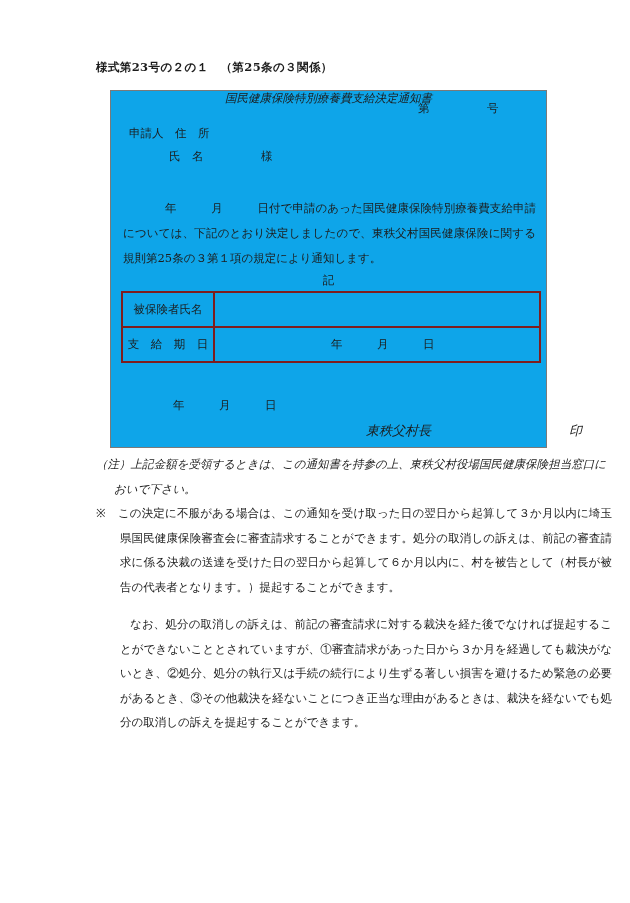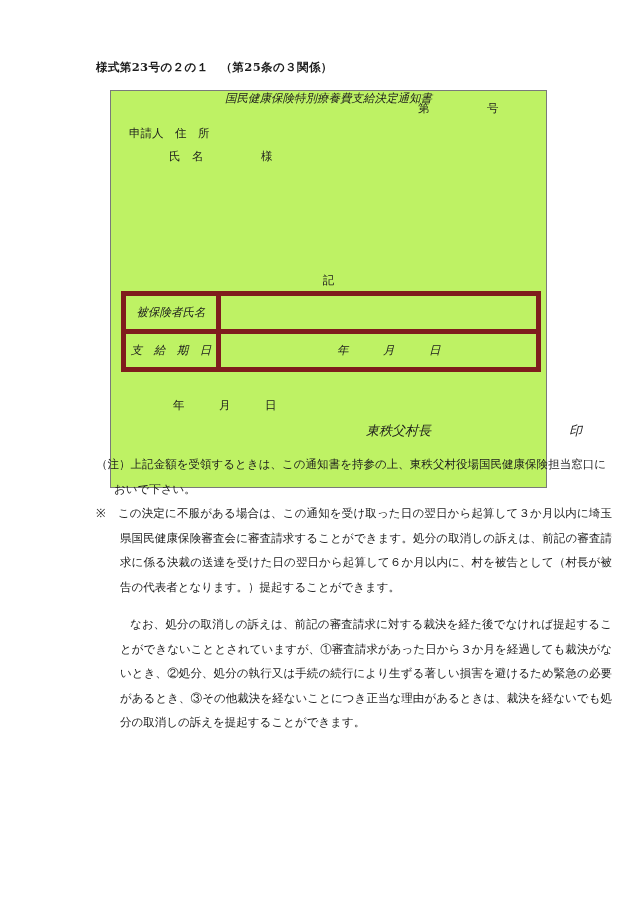--- a/index.html
+++ b/index.html
@@ -34,24 +34,24 @@
     white-space: pre;
     font-weight: bold;
   }
 
   
   .frame {
     position: absolute;
     left: 110px;
     top: 90px;
     width: 437px;
-    height: 398px;
+    height: 358px;
     border: 1px solid #7a7a7a;
     box-sizing: border-box;
-    background: #bef264;
+    background: #0ea5e9;
   }
 
   .row-abs { position: absolute; white-space: pre; font-size: 11.5px; }
 
   .doc-no      { right: 18px; top: 10px; width: 110px; }
   .applicant   { left: 18px;  top: 35px; }
   .name-line   { left: 58px;  top: 58px; }
   .doc-title   { left: 0; right: 0; top: 80px; text-align: center; font-size: 11.5px; font-style: italic; }
 
   
@@ -81,25 +81,24 @@
   .tbl {
     position: absolute;
     left: 10px;
     top: 200px;
     width: 420px;
     border-collapse: collapse;
     table-layout: fixed;
     font-size: 11.5px;
   }
   .tbl td {
-    border: 5px solid #7f1d1d;
+    border: 2px solid #7f1d1d;
     height: 33px;
     padding: 0 6px;
     vertical-align: middle;
-    font-style: italic;
   }
   .tbl td.lbl {
     width: 82px;
     text-align: center;
     white-space: pre;
     padding: 0 4px;
   }
   .tbl td.val { text-align: left; white-space: pre; }
   .tbl td.val .pad-yen  { display: inline-block; width: 176px; }
   .tbl td.val .pad-date { display: inline-block; width: 110px; }
@@ -124,21 +123,21 @@
   
   .notes {
     position: absolute;
     left: 96px;
     top: 452px;
     width: 500px;
     font-size: 11.5px;
     line-height: 24.5px;
   }
   .note-block { display: block; margin: 0; text-align: justify; text-justify: inter-ideograph; }
-  .note-block.n1 { padding-left: 18px; text-indent: -18px; width: 492px; }
+  .note-block.n1 { padding-left: 18px; text-indent: -18px; width: 492px; font-style: italic; }
   .note-block.n2 { padding-left: 24px; text-indent: -24px; width: 492px; margin-top: 0px; }
   .note-block.n3 { padding-left: 24px; text-indent: 10px; width: 492px; margin-top: 13px; }
   .mark-gap { display: inline-block; width: 12px; }
 </style>
 </head>
 <body>
 
 <div class="page">
 
   <div class="form-no">様式第23号の２の１　（第25条の３関係）</div>
@@ -146,20 +145,21 @@
   <div class="frame">
 
     <div class="row-abs doc-no">第　　　　　号</div>
 
     <div class="row-abs applicant">申請人　住　所</div>
 
     <div class="row-abs name-line">氏　名　　　　　様</div>
 
     <div class="doc-title">国民健康保険特別療養費支給決定通知書</div>
 
+    <div class="body-para"><span class="indent"></span><span>年　　　月　　　日</span><span>付で申請のあった国民健康保険特別療養費支給申請については、下記のとおり決定しましたので、東秩父村国民健康保険に関する規則第25条の３第１項の規定により通知します。</span></div>
 
     <div class="ki">記</div>
 
     <table class="tbl">
       <tbody>
         <tr>
           <td class="lbl">被保険者氏名</td>
           <td class="val"></td>
         </tr>
         <tr>

